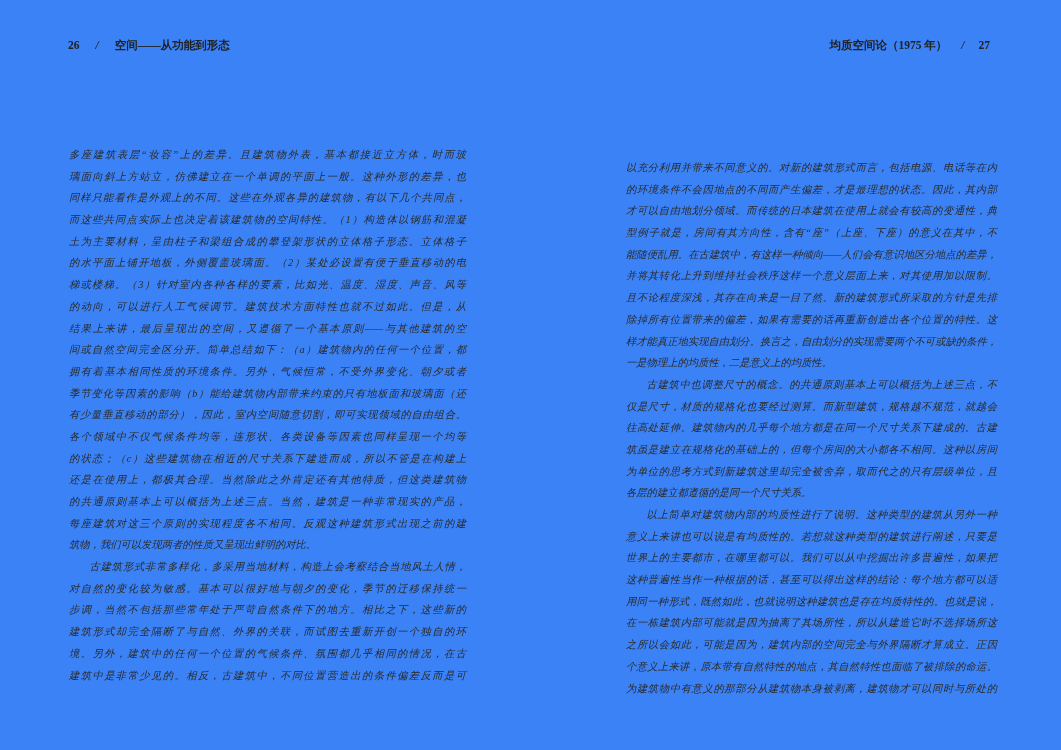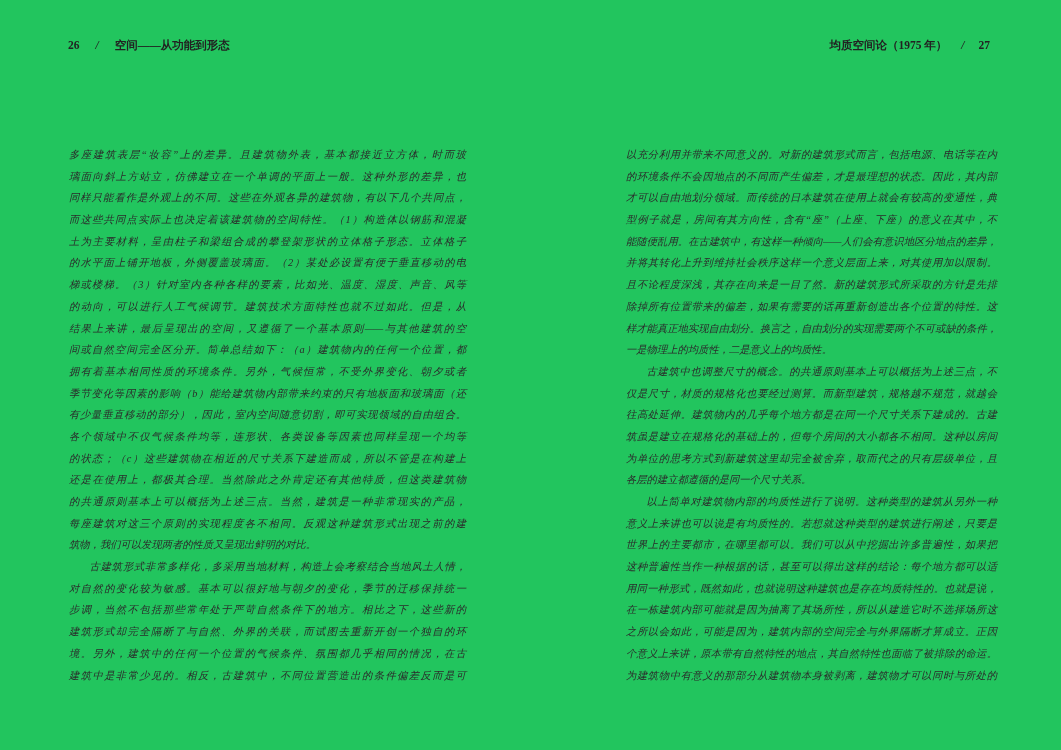--- a/index.html
+++ b/index.html
@@ -4,39 +4,39 @@
 <style>
   html, body { margin: 0; padding: 0; }
   body {
     width: 1061px; height: 750px;
     background: #fefefe;
     position: relative;
     font-family: "Liberation Serif", "DejaVu Serif", serif;
     color: #2a2a2a;
     overflow: hidden;
   }
-  .spread { position: absolute; inset: 0; background: #22c55e; }
+  .spread { position: absolute; inset: 0; background: #3b82f6; }
 
   .running-head {
     position: absolute; top: 38px;
     display: flex; align-items: baseline;
     font-size: 11.5px; font-weight: bold; color: #222;
     white-space: nowrap;
   }
   .running-head.left-head  { left: 68px; }
   .running-head.right-head { right: 71px; }
   .running-head .gap-wide   { margin: 0 16px; }
   .running-head .gap-narrow { margin: 0 14px; }
   .running-head .sep { font-style: italic; }
 
   .body-text {
     position: absolute; top: 144px;
   }
   .left-body  { left: 69px;  width: 397px; }
-  .right-body { left: 626px; width: 371px; }
+  .right-body { left: 626px; width: 371px; margin-top: 13px; }
 
   .line {
     font-size: 10.3px;
     line-height: 21.7px;
     height: 21.7px;
     color: #2b2b2b;
     text-align: justify;
     text-align-last: justify;
     overflow: visible;
     white-space: normal;

